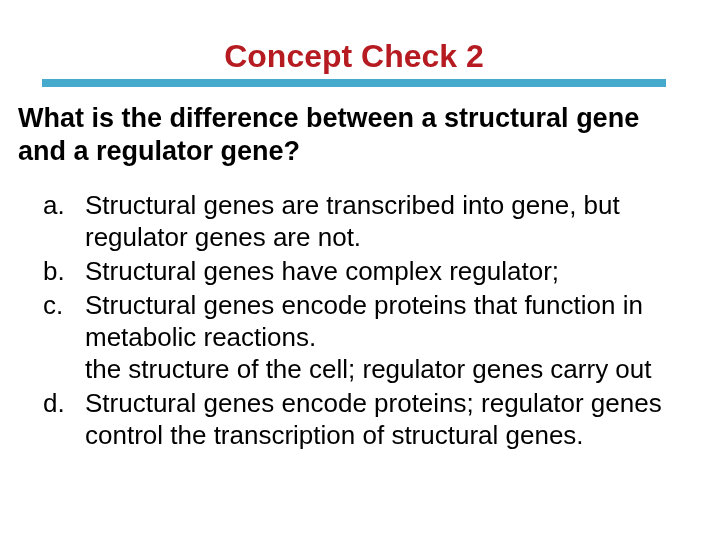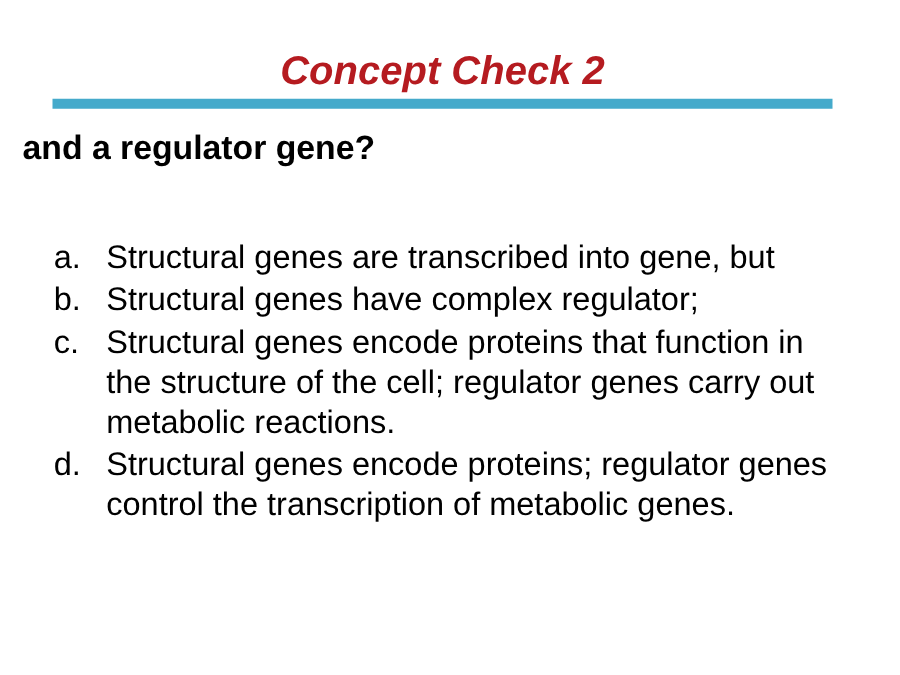--- a/index.html
+++ b/index.html
@@ -59,55 +59,57 @@
   .marker {
     flex: 0 0 42px;
     width: 42px;
   }
 </style>
 </head>
 <body>
 
 <div class="slide">
 
-  <div class="title" style="color: rgb(181, 27, 32); font-style: italic;">Concept Check 2</div>
+  <div class="title" style="color: rgb(181, 27, 32);">Concept Check 2</div>
 
   <div class="divider" style="background-color: rgb(69, 170, 203);"></div>
 
   <div class="question">
+    <span class="line">What is the difference between a structural gene</span>
     <span class="line">and a regulator gene?</span>
   </div>
 
   <div class="options">
 
     <div class="option">
       <span class="marker">a.</span>
       <span class="option-text">
         <span class="line">Structural genes are transcribed into gene, but</span>
+        <span class="line">regulator genes are not.</span>
       </span>
     </div>
 
     <div class="option">
       <span class="marker">b.</span>
       <span class="option-text">
         <span class="line">Structural genes have complex regulator;</span>
       </span>
     </div>
 
     <div class="option">
       <span class="marker">c.</span>
       <span class="option-text">
         <span class="line">Structural genes encode proteins that function in</span>
+        <span class="line">metabolic reactions.</span>
         <span class="line">the structure of the cell; regulator genes carry out</span>
-        <span class="line">metabolic reactions.</span>
       </span>
     </div>
 
     <div class="option">
       <span class="marker">d.</span>
       <span class="option-text">
         <span class="line">Structural genes encode proteins; regulator genes</span>
-        <span class="line">control the transcription of metabolic genes.</span>
+        <span class="line">control the transcription of structural genes.</span>
       </span>
     </div>
 
   </div>
 </div>
 
 </body></html>

